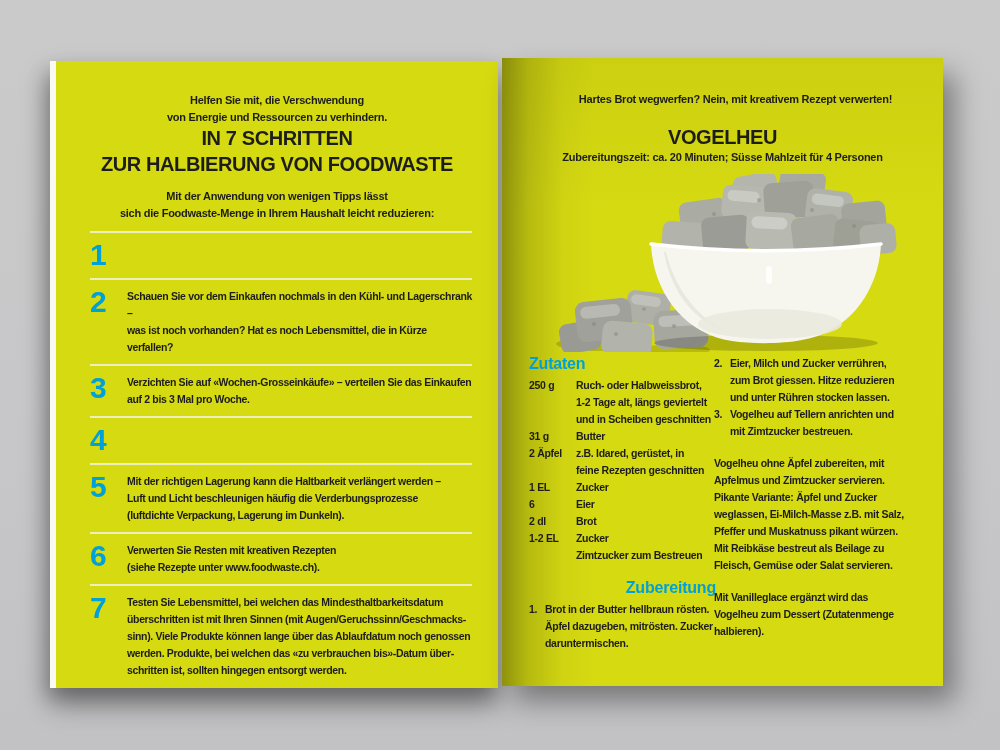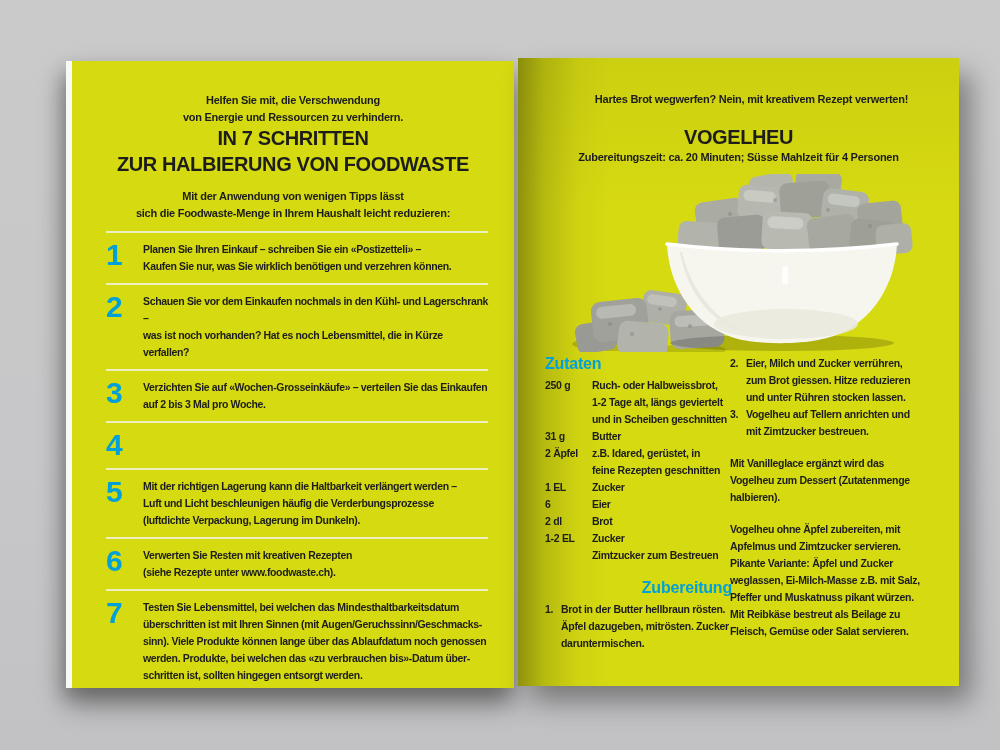--- a/index.html
+++ b/index.html
@@ -2,21 +2,21 @@
 <html><head>
 <meta charset="utf-8">
 <style>
   * { margin:0; padding:0; box-sizing:border-box; }
   body { background:#b9b9bb; font-family:"Liberation Sans","DejaVu Sans",sans-serif; }
   .stage {
     position:relative; width:1000px; height:750px; margin:0 auto;
     background:linear-gradient(to bottom,#cacaca 0%,#c7c7c9 60%,#c2c2c4 100%);
     overflow:hidden; font-weight:bold; color:#1d1d1b;
   }
-  .page { position:absolute;margin-left:16px; }
+  .page { position:absolute; }
   .page-left {
     left:50px; top:61px; width:448px; height:627px;
     background:#d6da11;
     border-left:6px solid #fafaf5;
     box-shadow:0 16px 26px rgba(0,0,0,0.38), -4px 10px 18px rgba(0,0,0,0.18);
   }
   .page-right {
     left:502px; top:58px; width:441px; height:628px;
     background-image:
       linear-gradient(to bottom, rgba(70,70,0,0.07) 0, rgba(70,70,0,0) 150px),
@@ -67,22 +67,20 @@
     <div class="centered small-bold ml lp-intro">Helfen Sie mit, die Verschwendung
 von Energie und Ressourcen zu verhindern.</div>
     <div class="centered big-title ml lp-title">IN 7 SCHRITTEN
 ZUR HALBIERUNG VON FOODWASTE</div>
     <div class="centered small-bold ml lp-sub">Mit der Anwendung von wenigen Tipps lässt
 sich die Foodwaste-Menge in Ihrem Haushalt leicht reduzieren:</div>
 
     <div class="steps">
       <div class="step">
         <div class="step-num">1</div>
-        <div class="step-text ml">Planen Sie Ihren Einkauf – schreiben Sie ein «Postizetteli» –
-Kaufen Sie nur, was Sie wirklich benötigen und verzehren können.</div>
       </div>
       <div class="step">
         <div class="step-num">2</div>
         <div class="step-text ml">Schauen Sie vor dem Einkaufen nochmals in den Kühl- und Lagerschrank –
 was ist noch vorhanden? Hat es noch Lebensmittel, die in Kürze verfallen?</div>
       </div>
       <div class="step">
         <div class="step-num">3</div>
         <div class="step-text ml">Verzichten Sie auf «Wochen-Grosseinkäufe» – verteilen Sie das Einkaufen
 auf 2 bis 3 Mal pro Woche.</div>
@@ -225,26 +223,26 @@
         <div class="prep-num">2.</div>
         <div class="ml">Eier, Milch und Zucker verrühren,
 zum Brot giessen. Hitze reduzieren
 und unter Rühren stocken lassen.</div>
       </div>
       <div class="prep-row">
         <div class="prep-num">3.</div>
         <div class="ml">Vogelheu auf Tellern anrichten und
 mit Zimtzucker bestreuen.</div>
       </div>
-      <div class="note ml">Mit Vanilleglace ergänzt wird das
-Vogelheu zum Dessert (Zutatenmenge
-halbieren).</div>
       <div class="note ml">Vogelheu ohne Äpfel zubereiten, mit
 Apfelmus und Zimtzucker servieren.
 Pikante Variante: Äpfel und Zucker
 weglassen, Ei-Milch-Masse z.B. mit Salz,
 Pfeffer und Muskatnuss pikant würzen.
 Mit Reibkäse bestreut als Beilage zu
 Fleisch, Gemüse oder Salat servieren.</div>
+      <div class="note ml">Mit Vanilleglace ergänzt wird das
+Vogelheu zum Dessert (Zutatenmenge
+halbieren).</div>
     </div>
   </div>
 
 </div>
 
 </body></html>

